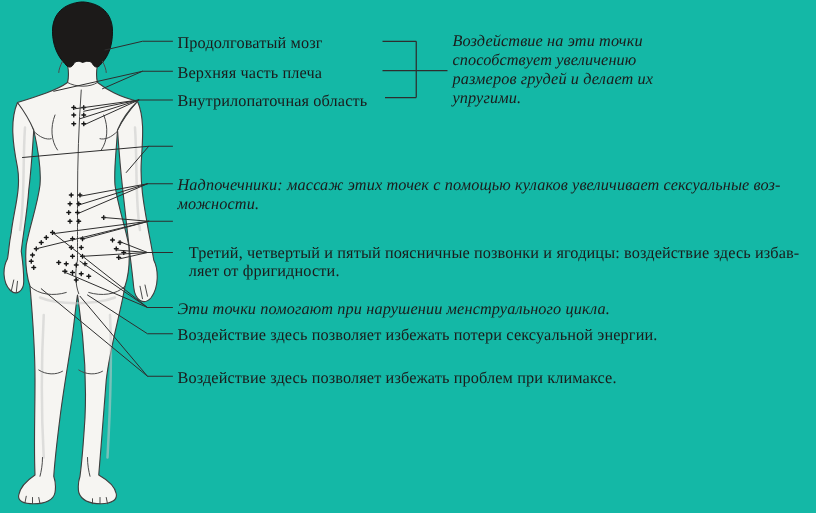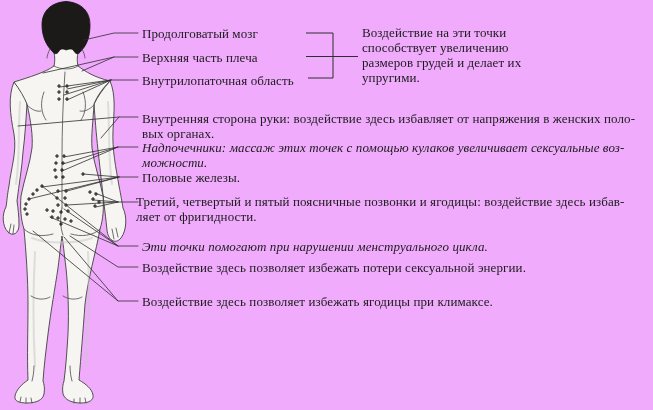--- a/index.html
+++ b/index.html
@@ -1,17 +1,17 @@
 <!DOCTYPE html>
 <html><head>
 <meta charset="utf-8">
 <style>
   html,body{margin:0;padding:0;background:#ffffff;}
   #canvas{
-    position:relative;width:653px;height:410px;background:#f0abfc;overflow:hidden;
+    position:relative;width:653px;height:410px;background:#14b8a6;overflow:hidden;
     font-family:"Liberation Serif","DejaVu Serif",serif;color:#1b1b1b;
   }
   #figure-svg{position:absolute;left:0;top:0;}
   .callout-text{
     position:absolute;font-size:13px;line-height:15px;white-space:pre;color:#1b1b1b;
     letter-spacing:0.1px;
   }
   .fig-outline{fill:#f6f5f2;stroke:#3f3f3f;stroke-width:0.9;stroke-linejoin:round;}
   .fig-detail{fill:none;stroke:#4a4a4a;stroke-width:0.8;stroke-linecap:round;}
   .fig-shade{fill:none;stroke:#c9c9c9;stroke-width:2;stroke-linecap:round;opacity:0.55;}
@@ -140,28 +140,25 @@
     </g>
 
     <g>
       <path class="bracket-line" d="M306,33 H333 M306,56.5 H358 M308,78 H333 M333,33 V78"></path>
     </g>
   </svg>
 
   <div class="callout-text" style="left:142px;top:26px;">Продолговатый мозг</div>
   <div class="callout-text" style="left:142px;top:50px;">Верхняя часть плеча</div>
   <div class="callout-text" style="left:142px;top:73px;">Внутрилопаточная область</div>
-  <div class="callout-text" style="left:362px;top:25px;">Воздействие на эти точки
+  <div class="callout-text" style="left:362px;top:25px;font-style:italic;">Воздействие на эти точки
 способствует увеличению
 размеров грудей и делает их
 упругими.</div>
-  <div class="callout-text" style="left:142px;top:111px;">Внутренняя сторона руки: воздействие здесь избавляет от напряжения в женских поло-
-вых органах.</div>
   <div class="callout-text" style="left:142px;top:140px;font-style:italic;">Надпочечники: массаж этих точек с помощью кулаков увеличивает сексуальные воз-
 можности.</div>
-  <div class="callout-text" style="left:142px;top:170px;">Половые железы.</div>
-  <div class="callout-text" style="left:136px;top:194px;">Третий, четвертый и пятый поясничные позвонки и ягодицы: воздействие здесь избав-
+  <div class="callout-text" style="left:151px;top:194px;">Третий, четвертый и пятый поясничные позвонки и ягодицы: воздействие здесь избав-
 ляет от фригидности.</div>
   <div class="callout-text" style="left:142px;top:239px;font-style:italic;">Эти точки помогают при нарушении менструального цикла.</div>
   <div class="callout-text" style="left:142px;top:260px;text-align:center;">Воздействие здесь позволяет избежать потери сексуальной энергии.</div>
-  <div class="callout-text" style="left:142px;top:294px;">Воздействие здесь позволяет избежать ягодицы при климаксе.</div>
+  <div class="callout-text" style="left:142px;top:294px;">Воздействие здесь позволяет избежать проблем при климаксе.</div>
 
 </div>
 
 </body></html>

